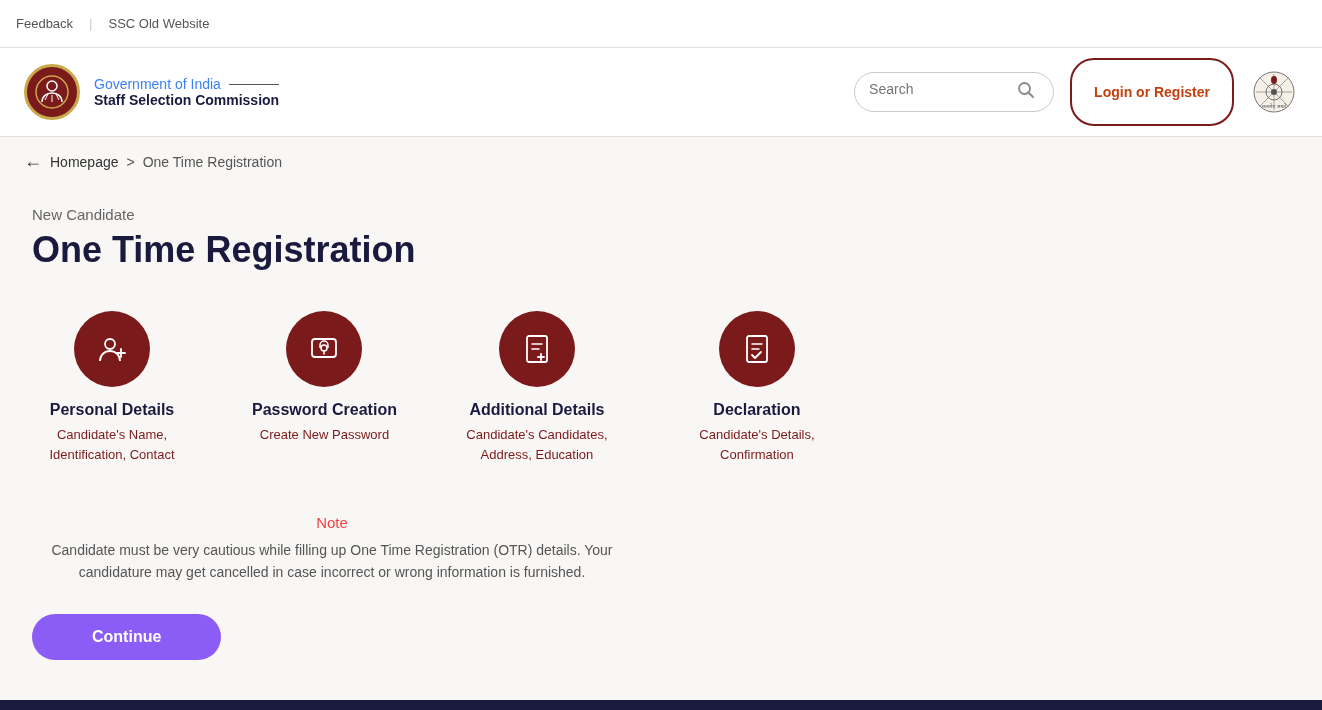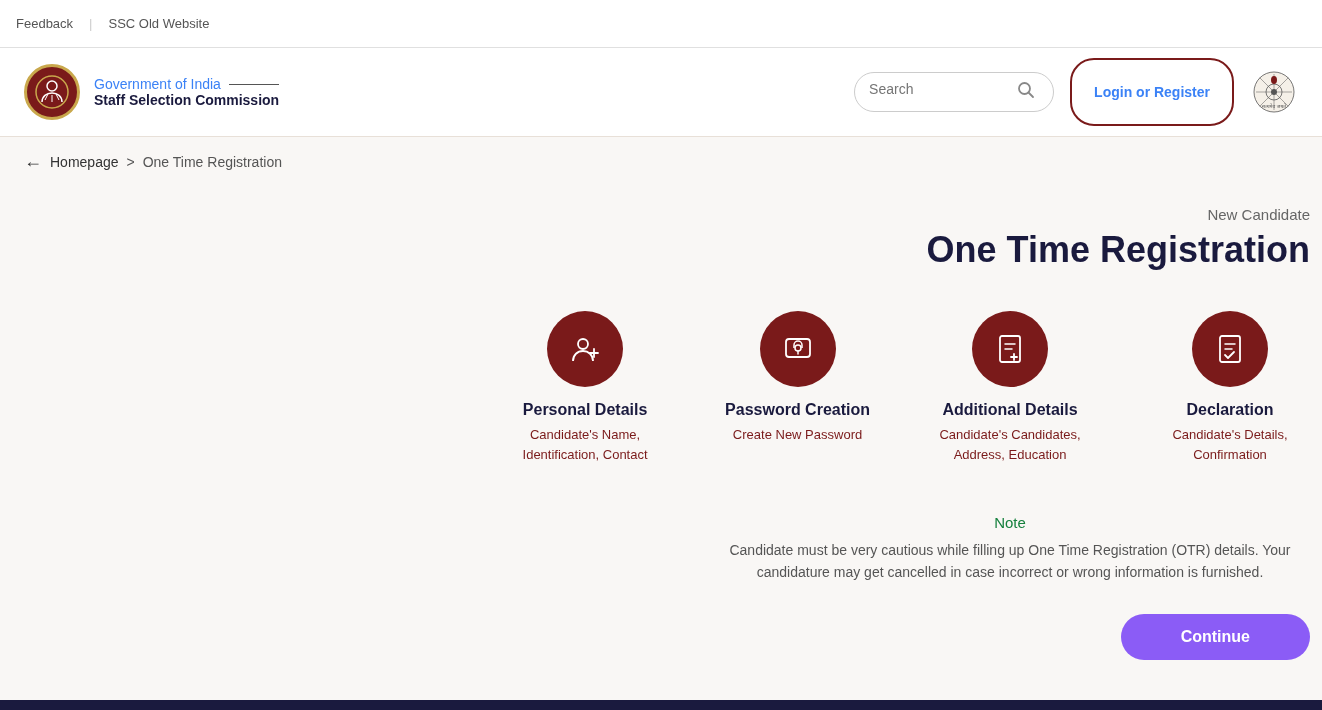--- a/index.html
+++ b/index.html
@@ -99,21 +99,21 @@
       width: 140px;
       background: transparent;
     }
     .search-icon-svg {
       color: #888;
     }
     .login-btn {
       border: 2px solid #7a1a1a;
       border-radius: 24px;
       padding: 24px 22px;
-      color: #3b82f6;
+      color: #c2410c;
       font-weight: bold;
       font-size: 14px;
       background: #fff;
       cursor: pointer;
       text-align: center;
     }
     .emblem {
       width: 48px;
       height: 48px;
       display: flex;
@@ -138,22 +138,22 @@
     .back-arrow {
       font-size: 18px;
       cursor: pointer;
       color: #333;
     }
 
     
     .main-content {
       display: flex;
       flex-direction: column;
-      align-items: flex-end;
-      padding: 20px 12px 40px;
+      align-items: flex-start;
+      padding: 20px 32px 40px;
     }
     .subtitle {
       font-size: 15px;
       color: #666;
       margin-bottom: 6px;
     }
     .main-title {
       font-size: 36px;
       font-weight: bold;
       color: #1a1a3e;
@@ -205,21 +205,21 @@
       line-height: 1.5;
     }
 
     
     .note-section {
       text-align: center;
       margin-bottom: 30px;
     }
     .note-title {
       font-size: 15px;
-      color: #15803d;
+      color: #ef4444;
       margin-bottom: 8px;
     }
     .note-text {
       font-size: 14px;
       color: #555;
       max-width: 600px;
       line-height: 1.6;
     }
 
     

